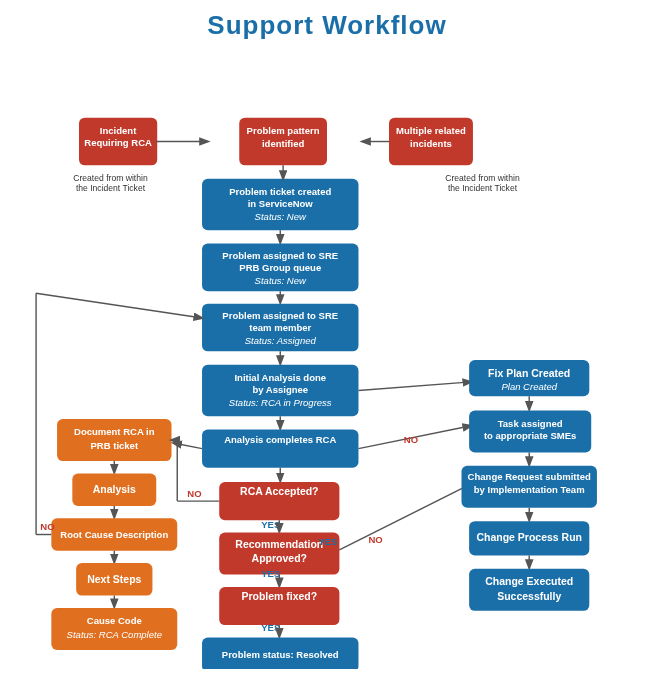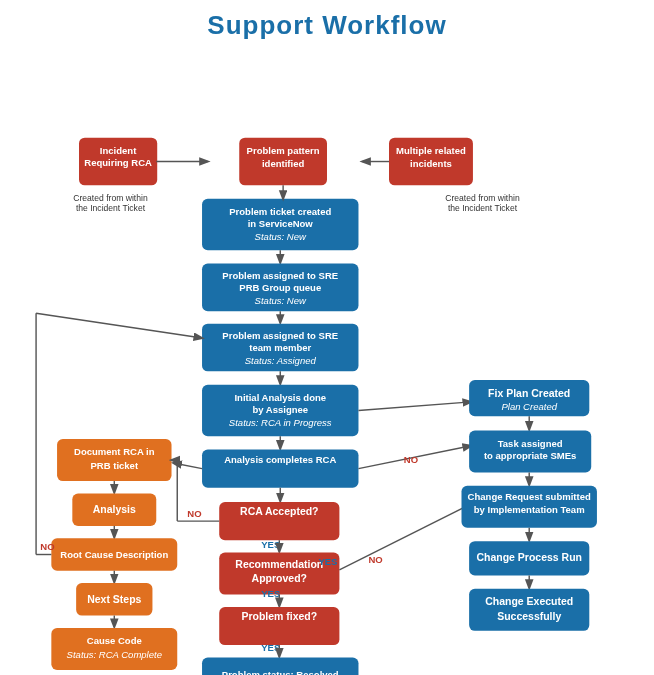--- a/index.html
+++ b/index.html
@@ -14,21 +14,21 @@
     .page {
       width: 654px;
       background: white;
       padding: 10px 0 20px 0;
     }
     .title {
       text-align: center;
       font-size: 26px;
       font-weight: bold;
       color: #1a6fa8;
-      margin-bottom: 28px;
+      margin-bottom: 8px;
       letter-spacing: 1px;
     }
     .workflow-container {
       position: relative;
       width: 100%;
       height: 620px;
     }
     svg.arrows {
       position: absolute;
       top: 0; left: 0;

